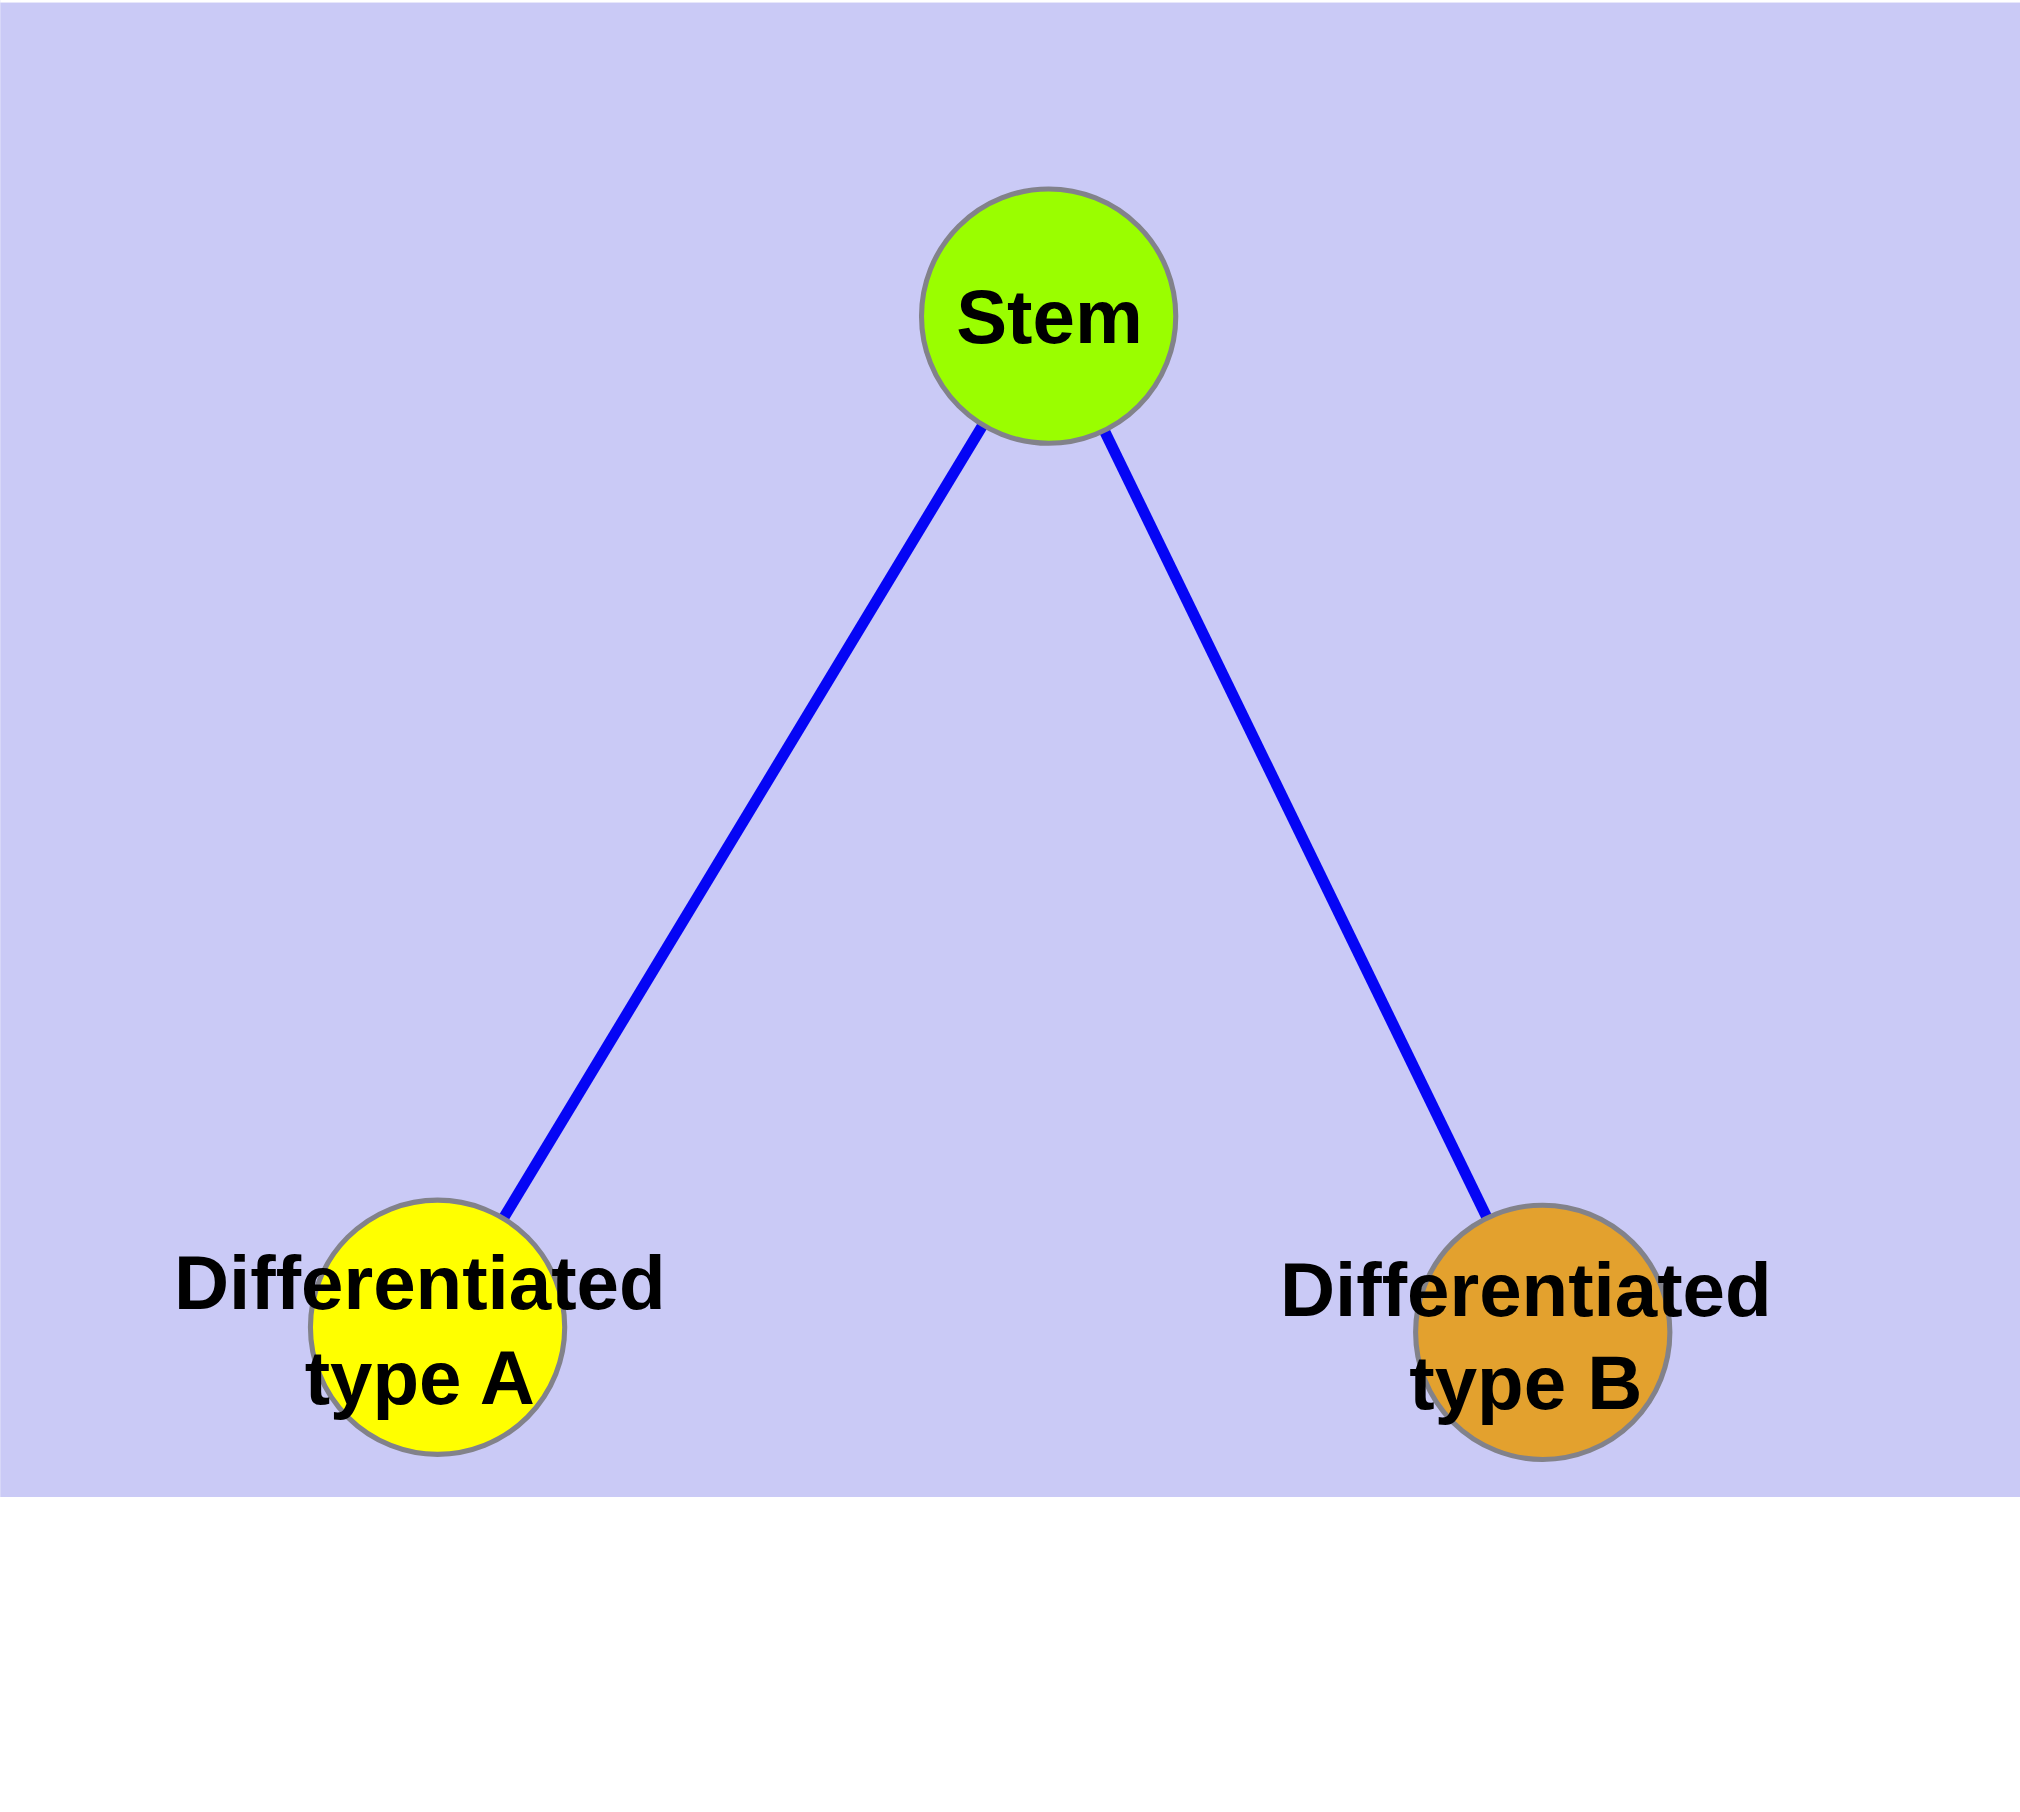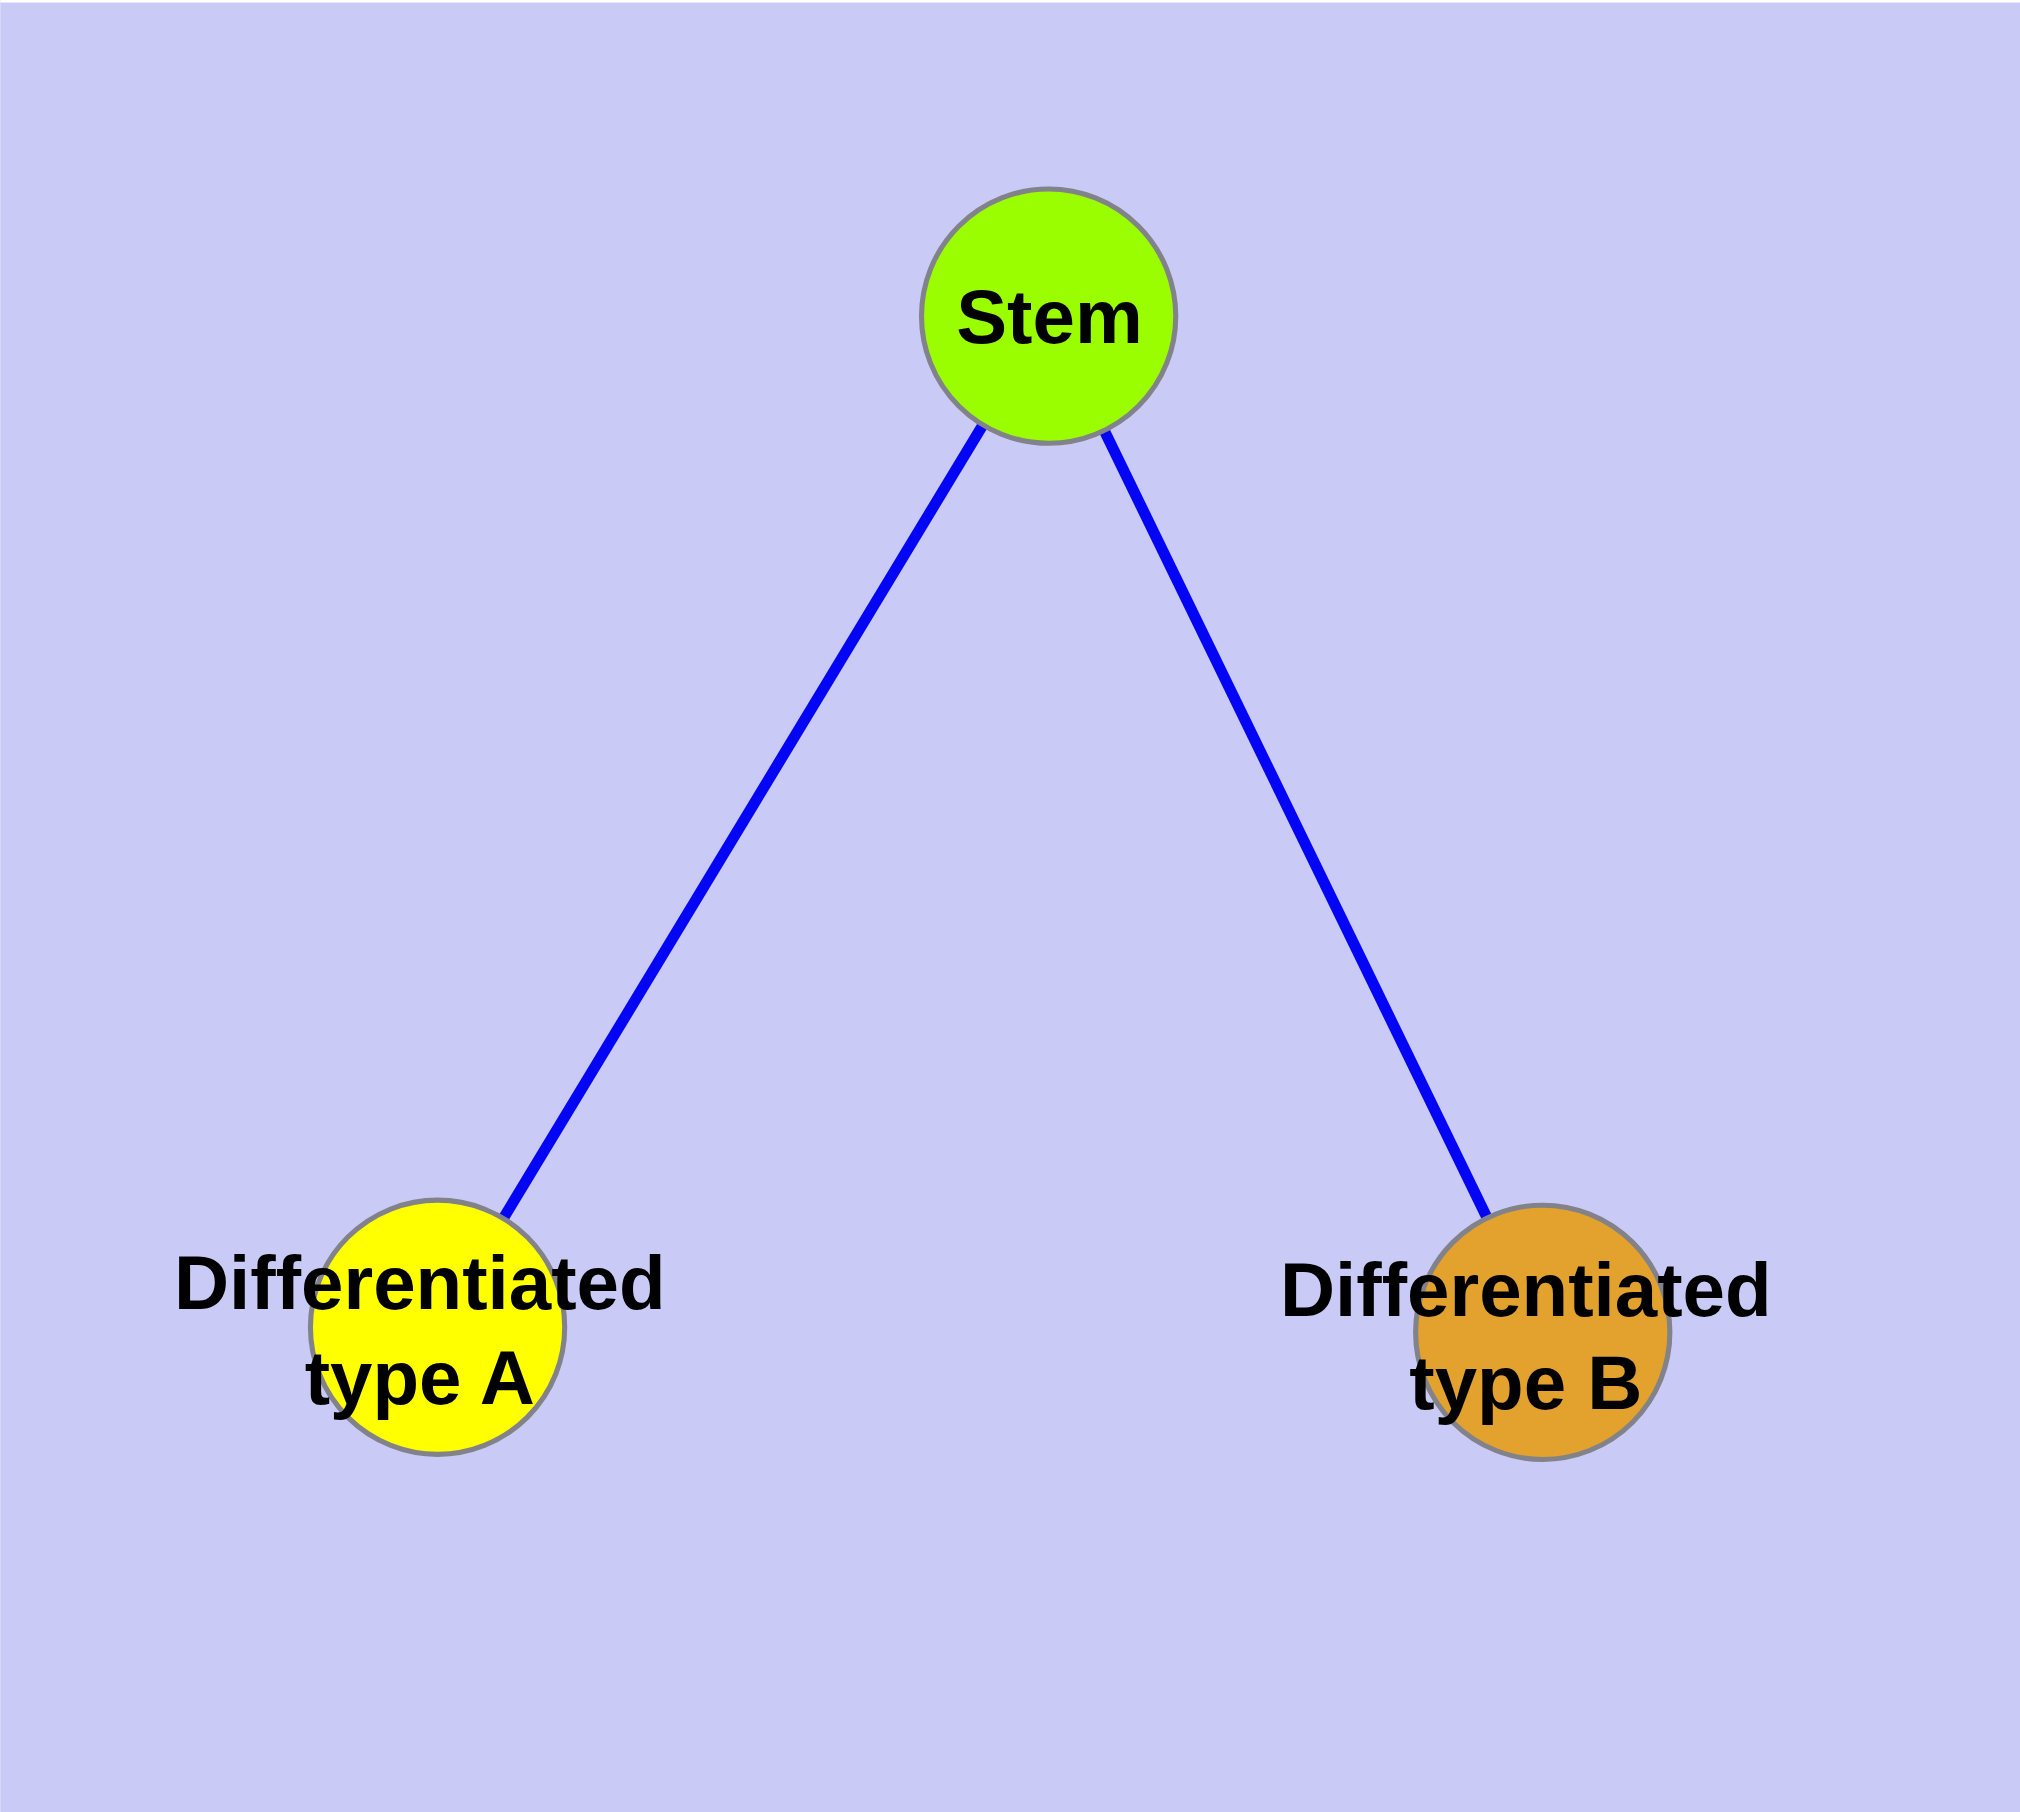--- a/index.html
+++ b/index.html
@@ -3,21 +3,21 @@
 <meta charset="utf-8">
 <style>
   html, body {
     margin: 0;
     padding: 0;
     background: #ffffff;
   }
   .stage {
     position: relative;
     width: 2021px;
-    height: 1812px;
+    height: 1497px;
     overflow: hidden;
     font-family: "Liberation Sans", sans-serif;
   }
   svg {
     display: block;
   }
   .node-label {
     font-family: "Liberation Sans", "DejaVu Sans", sans-serif;
     font-weight: bold;
     font-size: 90px;

